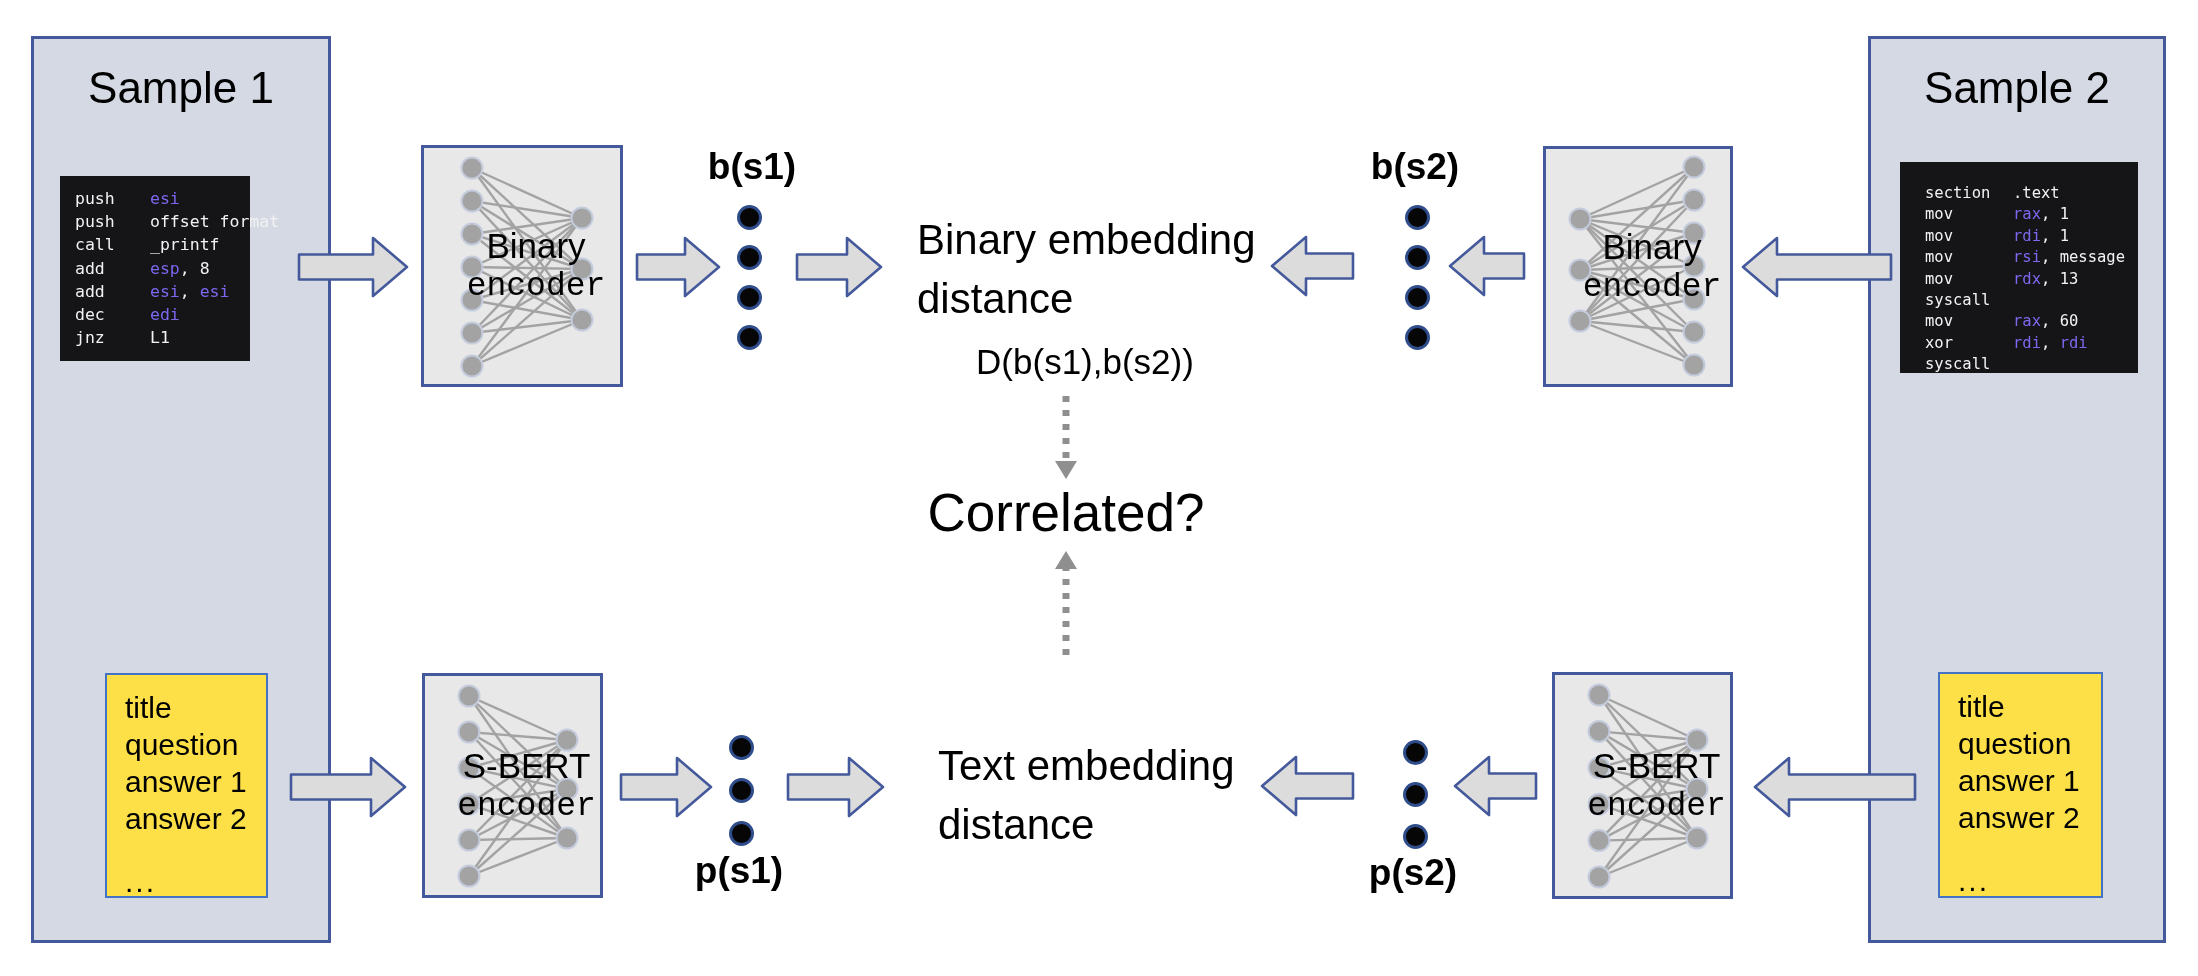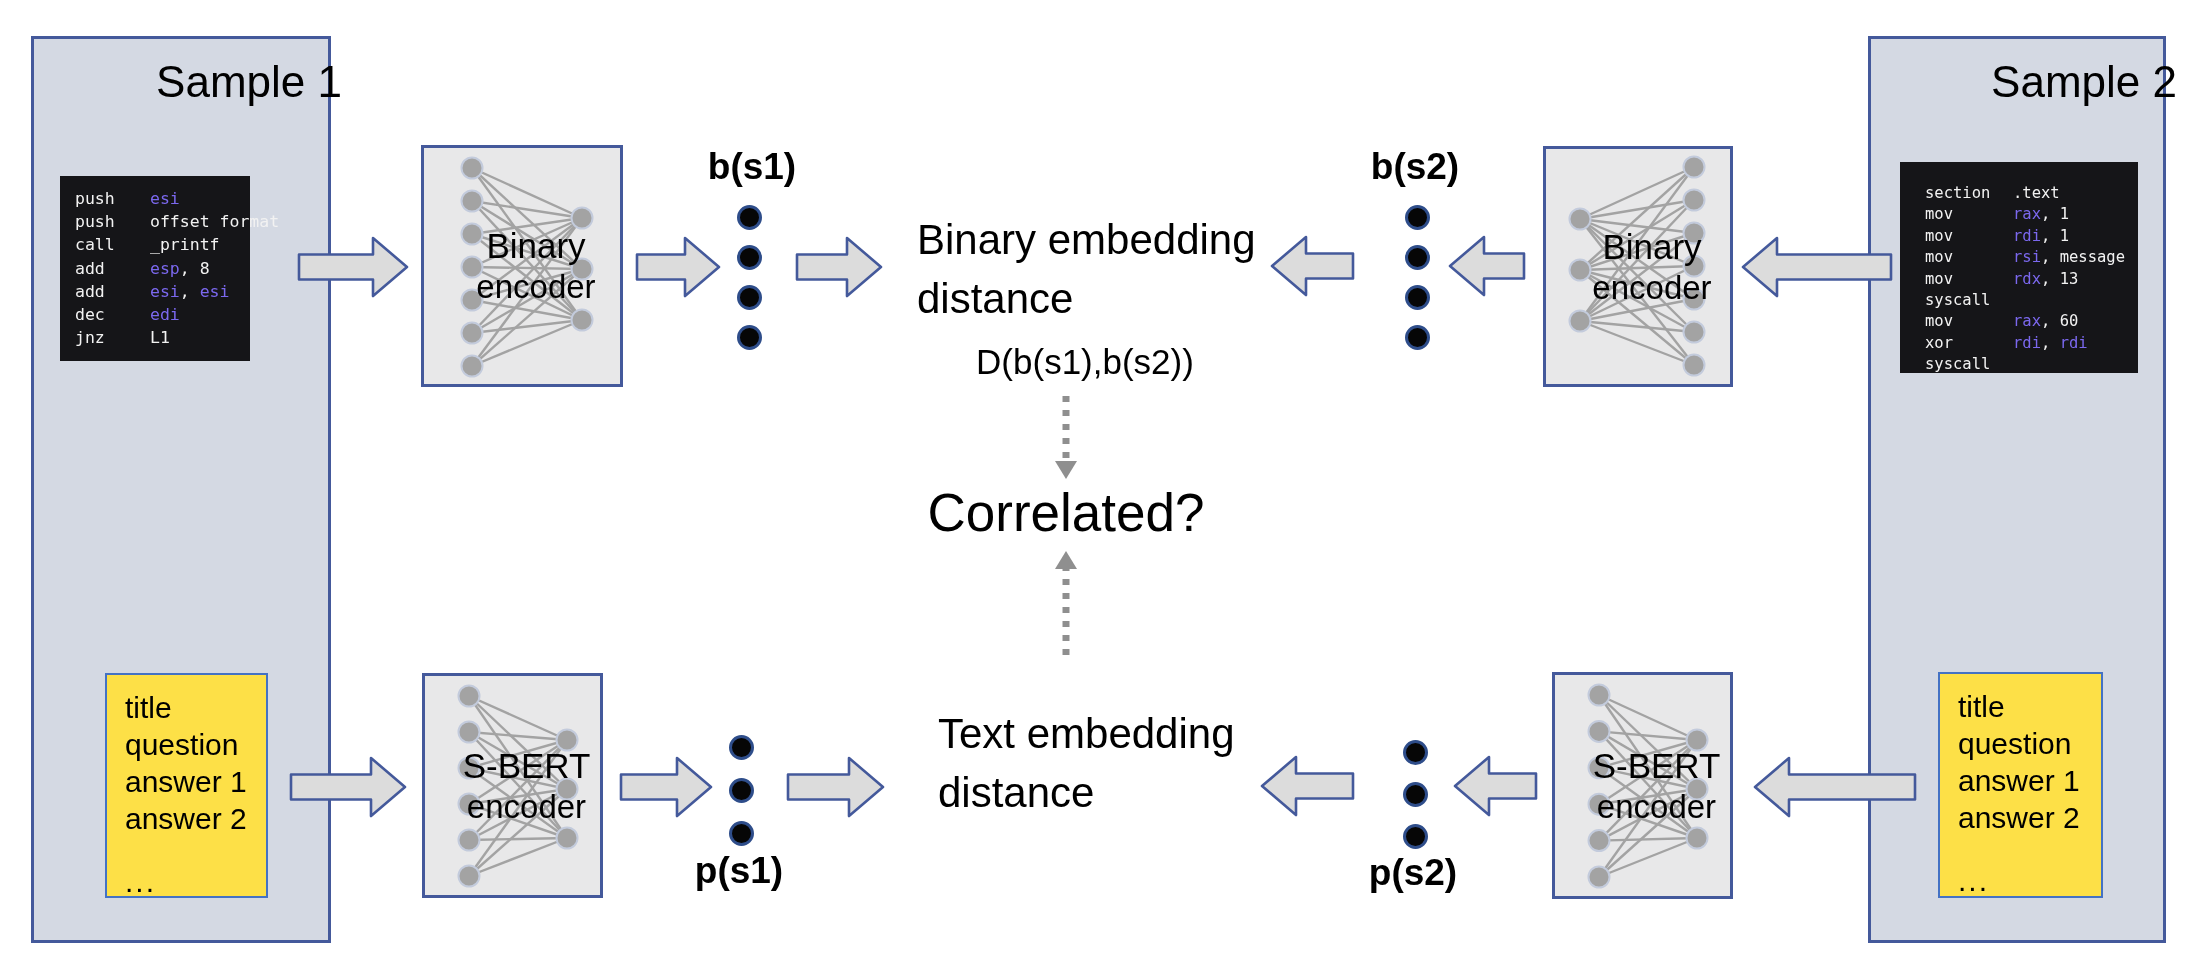--- a/index.html
+++ b/index.html
@@ -7,22 +7,22 @@
     position:relative;width:2198px;height:976px;background:#ffffff;
     font-family:"Liberation Sans",sans-serif;color:#000;overflow:hidden;
   }
   
   .panel{
     position:absolute;background:#d4d9e3;border:3px solid #44599b;box-sizing:border-box;
   }
   #panel1{left:31px;top:36px;width:300px;height:907px;}
   #panel2{left:1868px;top:36px;width:298px;height:907px;}
   .panel-title{
-    position:absolute;top:18px;left:0;width:100%;text-align:right;
-    font-size:44px;color:#000;padding-left:14px;
+    position:absolute;top:24px;left:0;width:100%;text-align:center;
+    font-size:44px;color:#000;
   }
   
   .code-block{
     position:absolute;background:#151518;box-sizing:border-box;
     font-family:"DejaVu Sans Mono","Liberation Mono",monospace;color:#f2f2f2;
   }
   #code1{left:60px;top:176px;width:190px;height:185px;font-size:16.5px;line-height:23.2px;padding:11px 0 0 15px;--mnw:75px;}
   #code2{left:1900px;top:162px;width:238px;height:211px;font-size:15.5px;line-height:21.4px;padding:21px 0 0 25px;--mnw:88px;}
   .code-line{display:flex;white-space:pre;}
   .code-line .mn{width:var(--mnw);flex:0 0 var(--mnw);color:#f2f2f2;}
@@ -44,37 +44,37 @@
   #encBL{left:421px;top:145px;width:202px;height:242px;}
   #encBR{left:1543px;top:146px;width:190px;height:241px;}
   #encSL{left:422px;top:673px;width:181px;height:225px;}
   #encSR{left:1552px;top:672px;width:181px;height:227px;}
   .net{position:absolute;left:0;top:0;}
   .enc-label{
     position:absolute;left:0;top:50%;transform:translateY(-50%);width:100%;
     text-align:center;z-index:2;color:#000;margin-left:14px;
   }
   .enc-label .l1{display:block;font-size:35px;line-height:42px;}
-  .enc-label .l2{display:block;font-size:33px;line-height:40px;}
+  .enc-label .l2{display:block;font-size:33px;line-height:40px;font-family:Liberation Mono, monospace;}
   
   .dots{position:absolute;display:flex;flex-direction:column;align-items:center;}
   #dotsB1{left:737px;top:205px;gap:15px;}
   #dotsB2{left:1405px;top:205px;gap:15px;}
   #dotsP1{left:729px;top:735px;gap:18px;}
   #dotsP2{left:1403px;top:740px;gap:17px;}
   .dot{width:19px;height:19px;border-radius:50%;background:#060606;border:3px solid #2e4d8a;box-sizing:content-box;}
   .emb-label{position:absolute;width:180px;text-align:center;font-size:37px;font-weight:bold;color:#000;}
   #labB1{left:662px;top:146px;}
   #labB2{left:1325px;top:146px;}
   #labP1{left:649px;top:850px;}
   #labP2{left:1323px;top:852px;}
   
   .dist-text{position:absolute;font-size:42px;line-height:59px;color:#000;}
   #binDist{left:917px;top:210px;}
-  #txtDist{left:938px;top:704px;}
+  #txtDist{left:938px;top:736px;}
   .d-label{position:absolute;width:330px;text-align:center;font-size:35px;color:#000;}
   #dBin{left:920px;top:342px;}
   #dTxt{left:925px;top:674px;}
   #correlated{position:absolute;left:896px;top:482px;width:340px;text-align:center;font-size:53px;color:#000;}
   
   #arrows{position:absolute;left:0;top:0;pointer-events:none;}
 </style>
 </head>
 <body>
 

